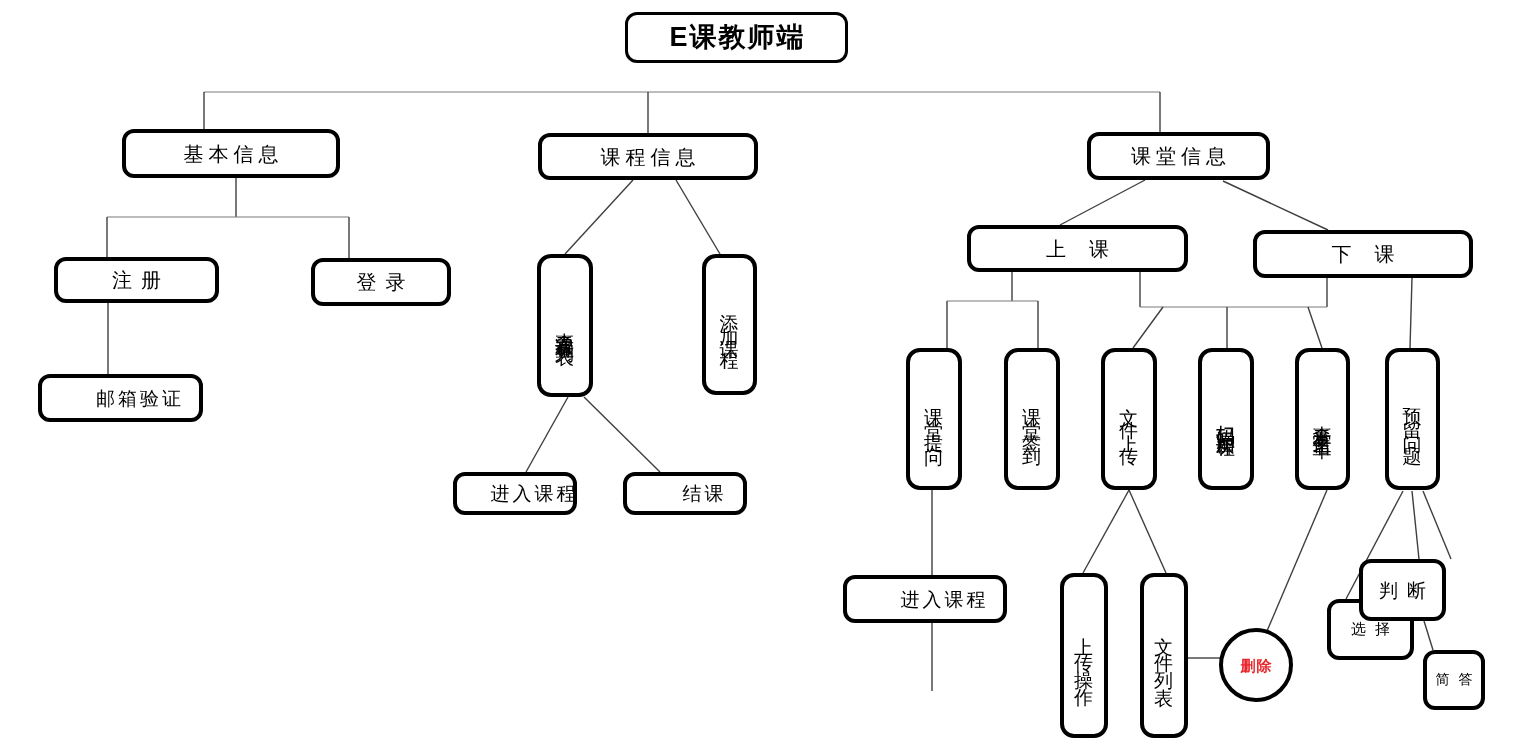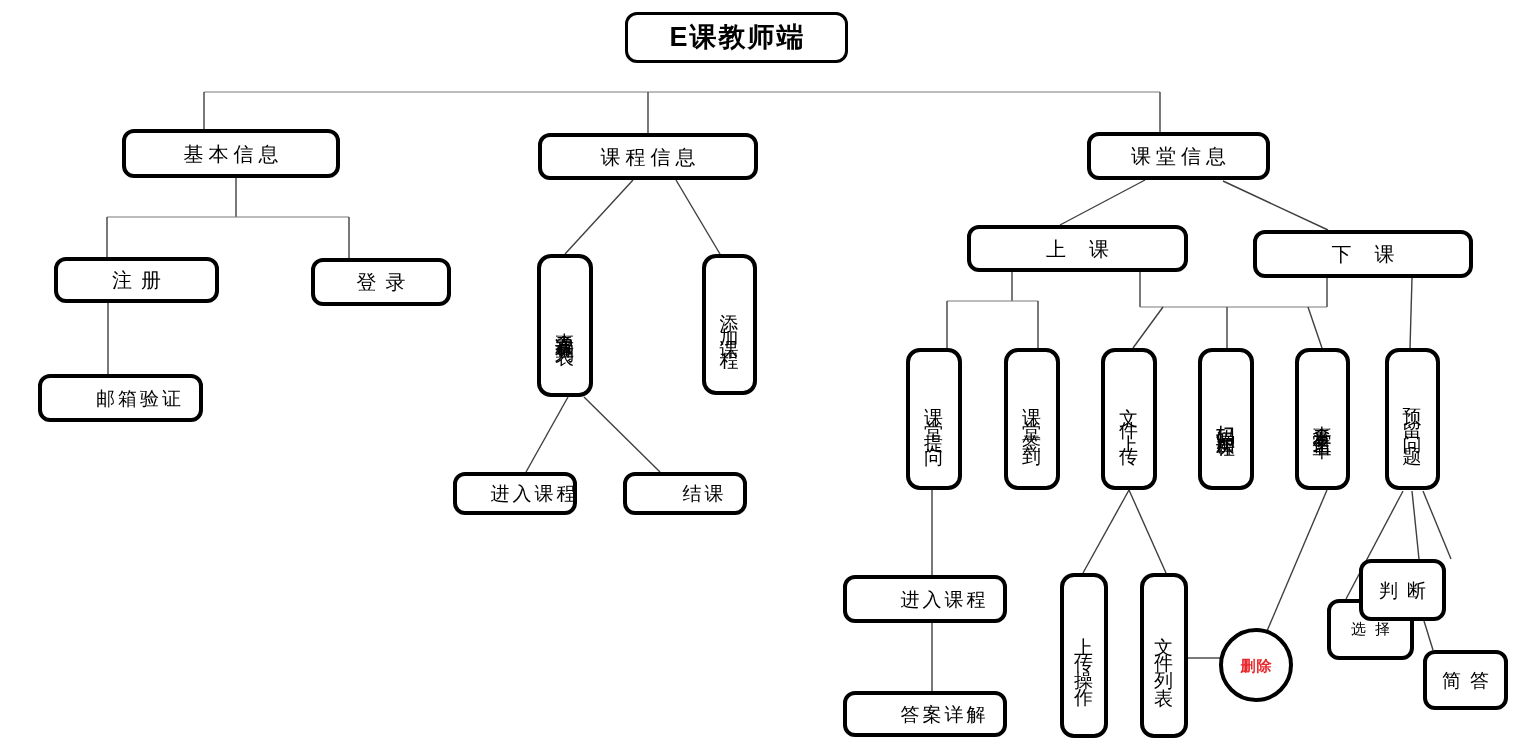--- a/index.html
+++ b/index.html
@@ -106,21 +106,20 @@
   <div class="node pair" style="left:1237px;top:230px;width:220px;height:48px">下 课</div>
 
   <div class="node vbox v4" style="left:906px;top:348px;width:56px;height:142px">课堂提问</div>
   <div class="node vbox v4" style="left:1004px;top:348px;width:56px;height:142px">课堂签到</div>
   <div class="node vbox v4" style="left:1101px;top:348px;width:56px;height:142px">文件上传</div>
   <div class="node vbox v6" style="left:1198px;top:348px;width:56px;height:142px">扫码添加课程</div>
   <div class="node vbox v6" style="left:1295px;top:348px;width:55px;height:142px">查看学生名单</div>
   <div class="node vbox v4" style="left:1385px;top:348px;width:55px;height:142px">预留问题</div>
 
   <div class="node small" style="left:843px;top:575px;width:164px;height:48px">进入课程</div>
-  <div class="node small" style="left:843px;top:691px;width:164px;height:46px">答案详解</div>
   <div class="node vbox vtall" style="left:1060px;top:573px;width:48px;height:165px">上传操作</div>
   <div class="node vbox vtall" style="left:1140px;top:573px;width:48px;height:165px">文件列表</div>
   <div class="node circle" style="left:1219px;top:628px;width:74px;height:74px">删除</div>
   <div class="node pair" style="left:1311px;top:599px;width:87px;height:61px;font-size:15px">选择</div>
   <div class="node pair" style="left:1343px;top:559px;width:87px;height:62px;font-size:19px">判断</div>
-  <div class="node pair" style="left:1407px;top:650px;width:85px;height:60px;font-size:19px">简答</div>
+  <div class="node pair" style="left:1407px;top:650px;width:62px;height:60px;font-size:14px">简答</div>
 
 </div>
 
 </body></html>

